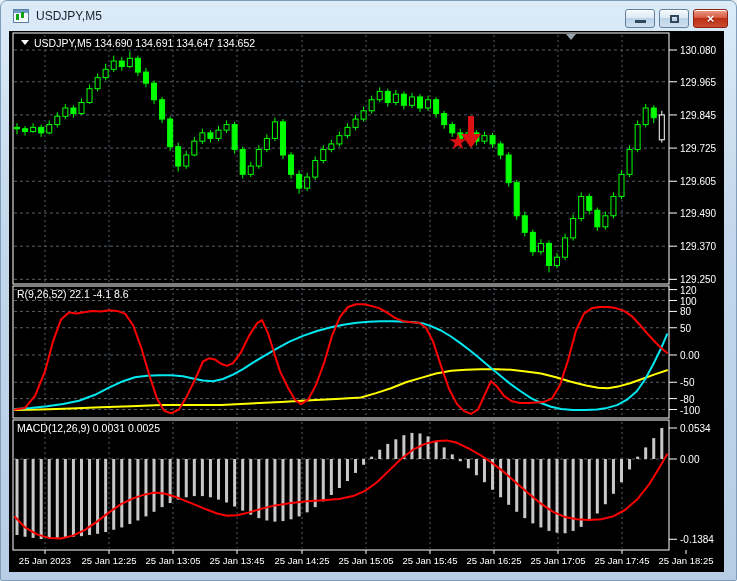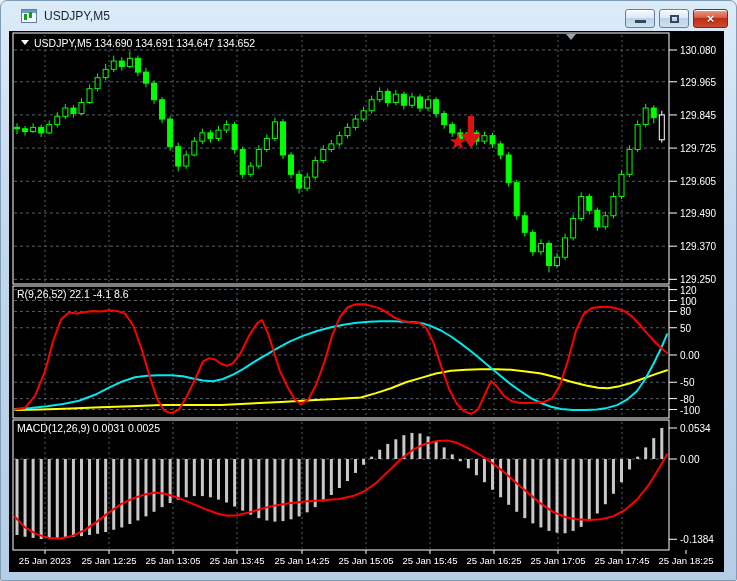--- a/index.html
+++ b/index.html
@@ -3,21 +3,21 @@
 <meta charset="utf-8">
 <style>
   html,body{margin:0;padding:0;background:#e8eef5;}
   *{box-sizing:border-box;}
   .window{
     position:relative;width:737px;height:581px;
     background:linear-gradient(180deg,#dcebf8 0%,#c3d8ec 40%,#b6cde5 100%);
     border:1px solid #7f9db9;border-radius:7px 7px 2px 2px;
     font-family:"Liberation Sans",sans-serif;overflow:hidden;
   }
-  .titlebar{position:absolute;left:0;top:0;right:0;height:30px;display:flex;align-items:center;padding-left:20px;}
+  .titlebar{position:absolute;left:0;top:0;right:0;height:30px;display:flex;align-items:center;padding-left:12px;}
   .win-icon{width:16px;height:14px;background:#f4f8fb;border:1px solid #5b7ea2;position:relative;}
   .win-icon:before{content:"";position:absolute;left:0;top:0;right:0;height:3px;background:#6f9cc6;}
   .win-icon:after{content:"";position:absolute;left:2px;bottom:2px;width:3px;height:6px;background:#14a014;box-shadow:5px -2px 0 #14a014;}
   .title-text{margin-left:7px;font-size:12px;color:#16202b;}
   .caption-buttons{position:absolute;top:8px;right:8px;display:flex;gap:4px;}
   .cap-btn{width:30px;height:19px;border:1px solid #64809c;border-radius:3px;
     background:linear-gradient(180deg,#f7fafd 0%,#dce9f4 45%,#bdd3e7 50%,#cfe0ef 100%);
     display:flex;align-items:center;justify-content:center;box-shadow:inset 0 1px 0 #fff;}
   .cap-btn .bar{width:11px;height:3px;background:#33475c;margin-top:6px;}
   .cap-btn .box{width:9px;height:8px;border:2px solid #33475c;background:transparent;}

